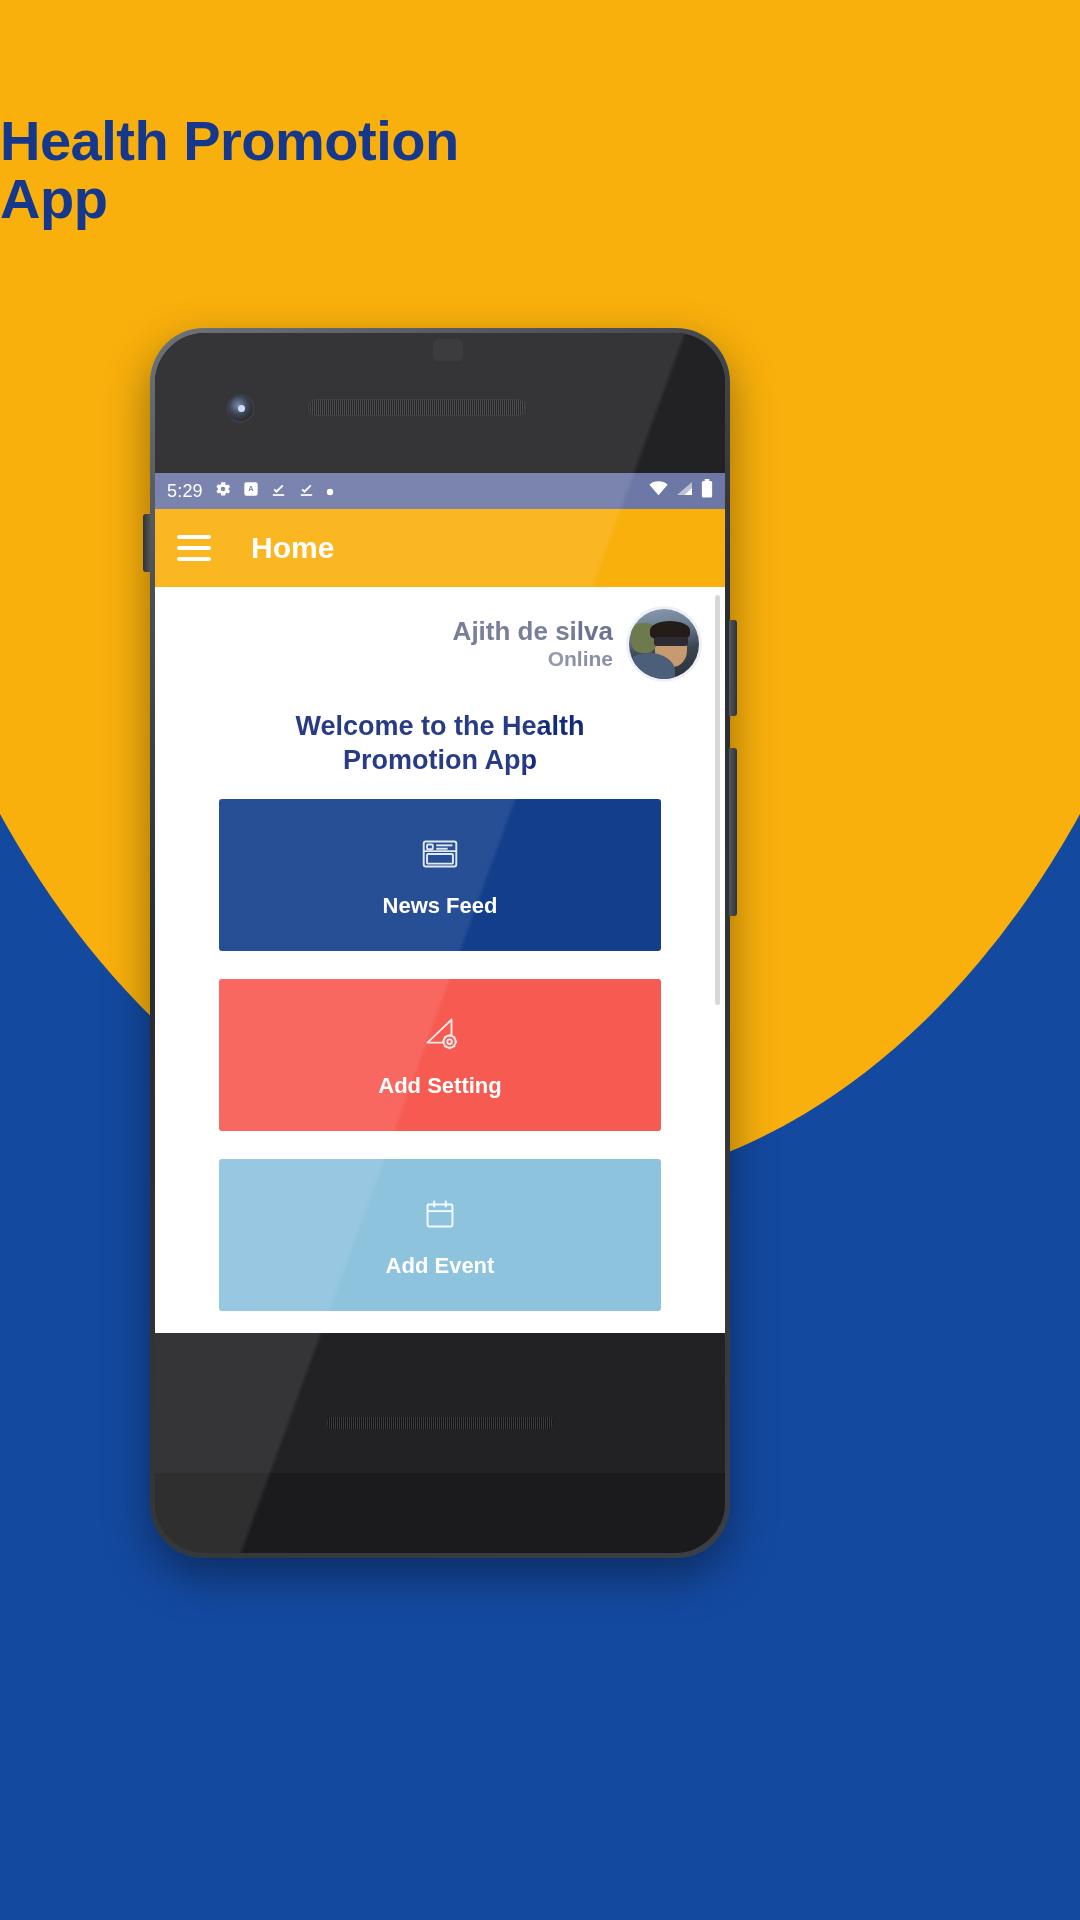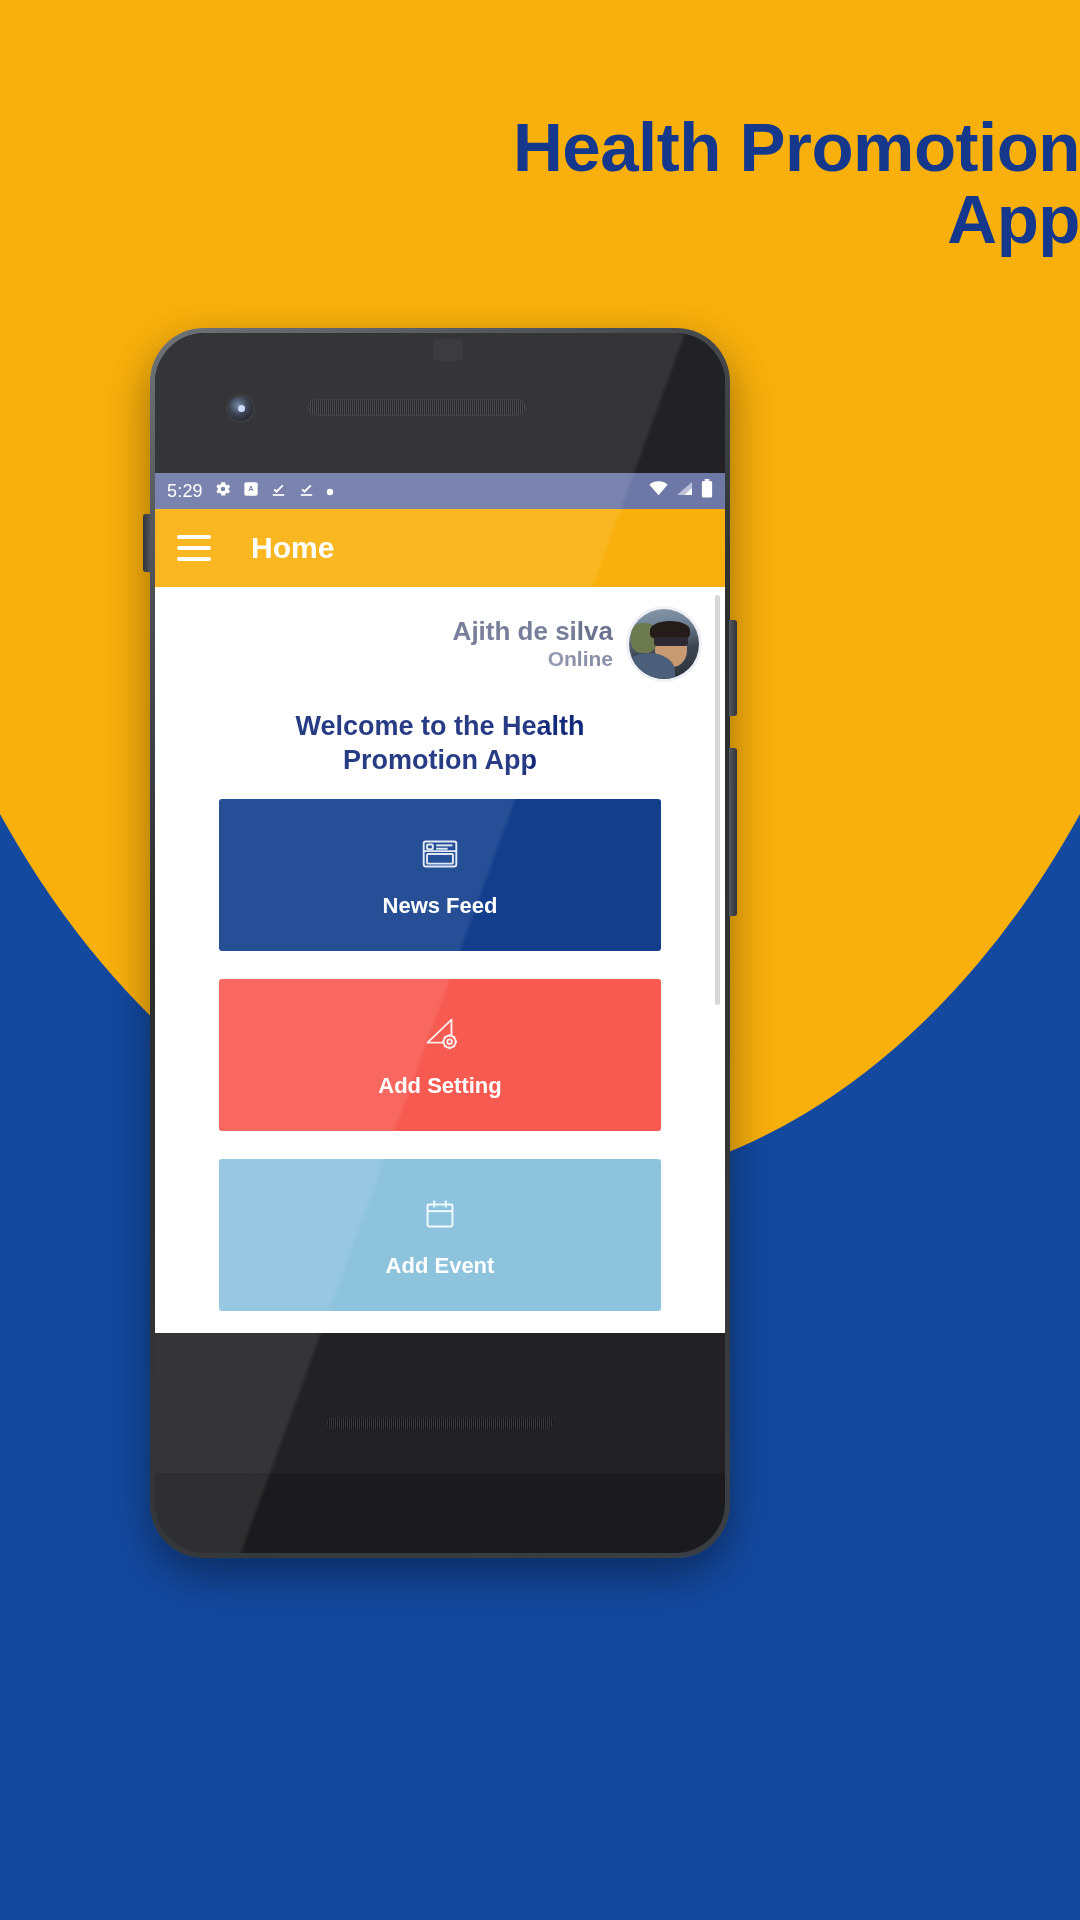--- a/index.html
+++ b/index.html
@@ -16,23 +16,23 @@
     position:absolute;
     left:-14%; top:-62%;
     width:128%; height:124%;
     background:#F9B00C;
     border-radius:0 0 50% 50% / 0 0 42% 42%;
   }
 
   .promo-title {
     position:absolute;
     left:0; right:0; top:112px;
-    text-align:right;
+    text-align:left;
     color:#15388C;
-    font-size:69px;
+    font-size:56px;
     font-weight:bold;
     line-height:1.04;
     letter-spacing:-0.5px;
   }
 
   
   .phone {
     position:absolute;
     left:150px; top:328px;
     width:580px; height:1230px;

